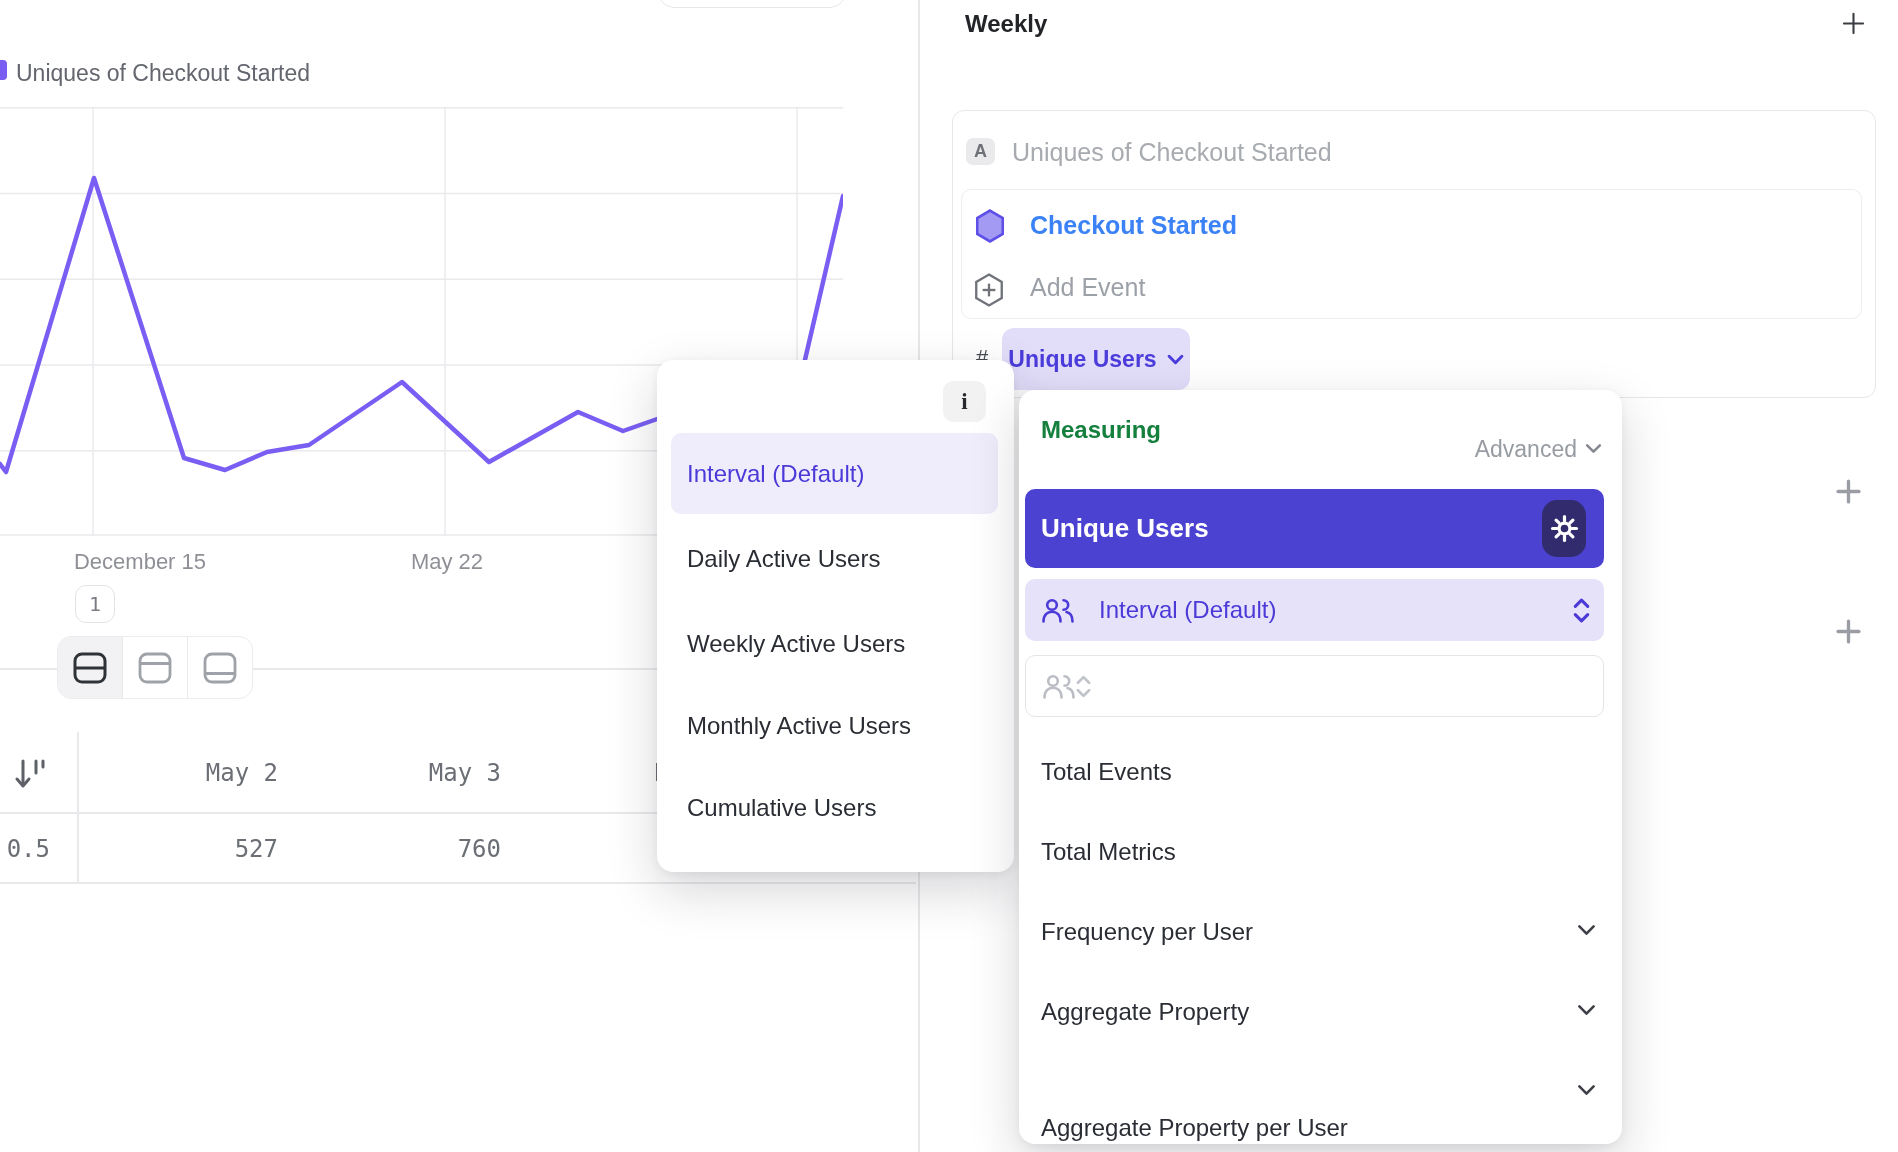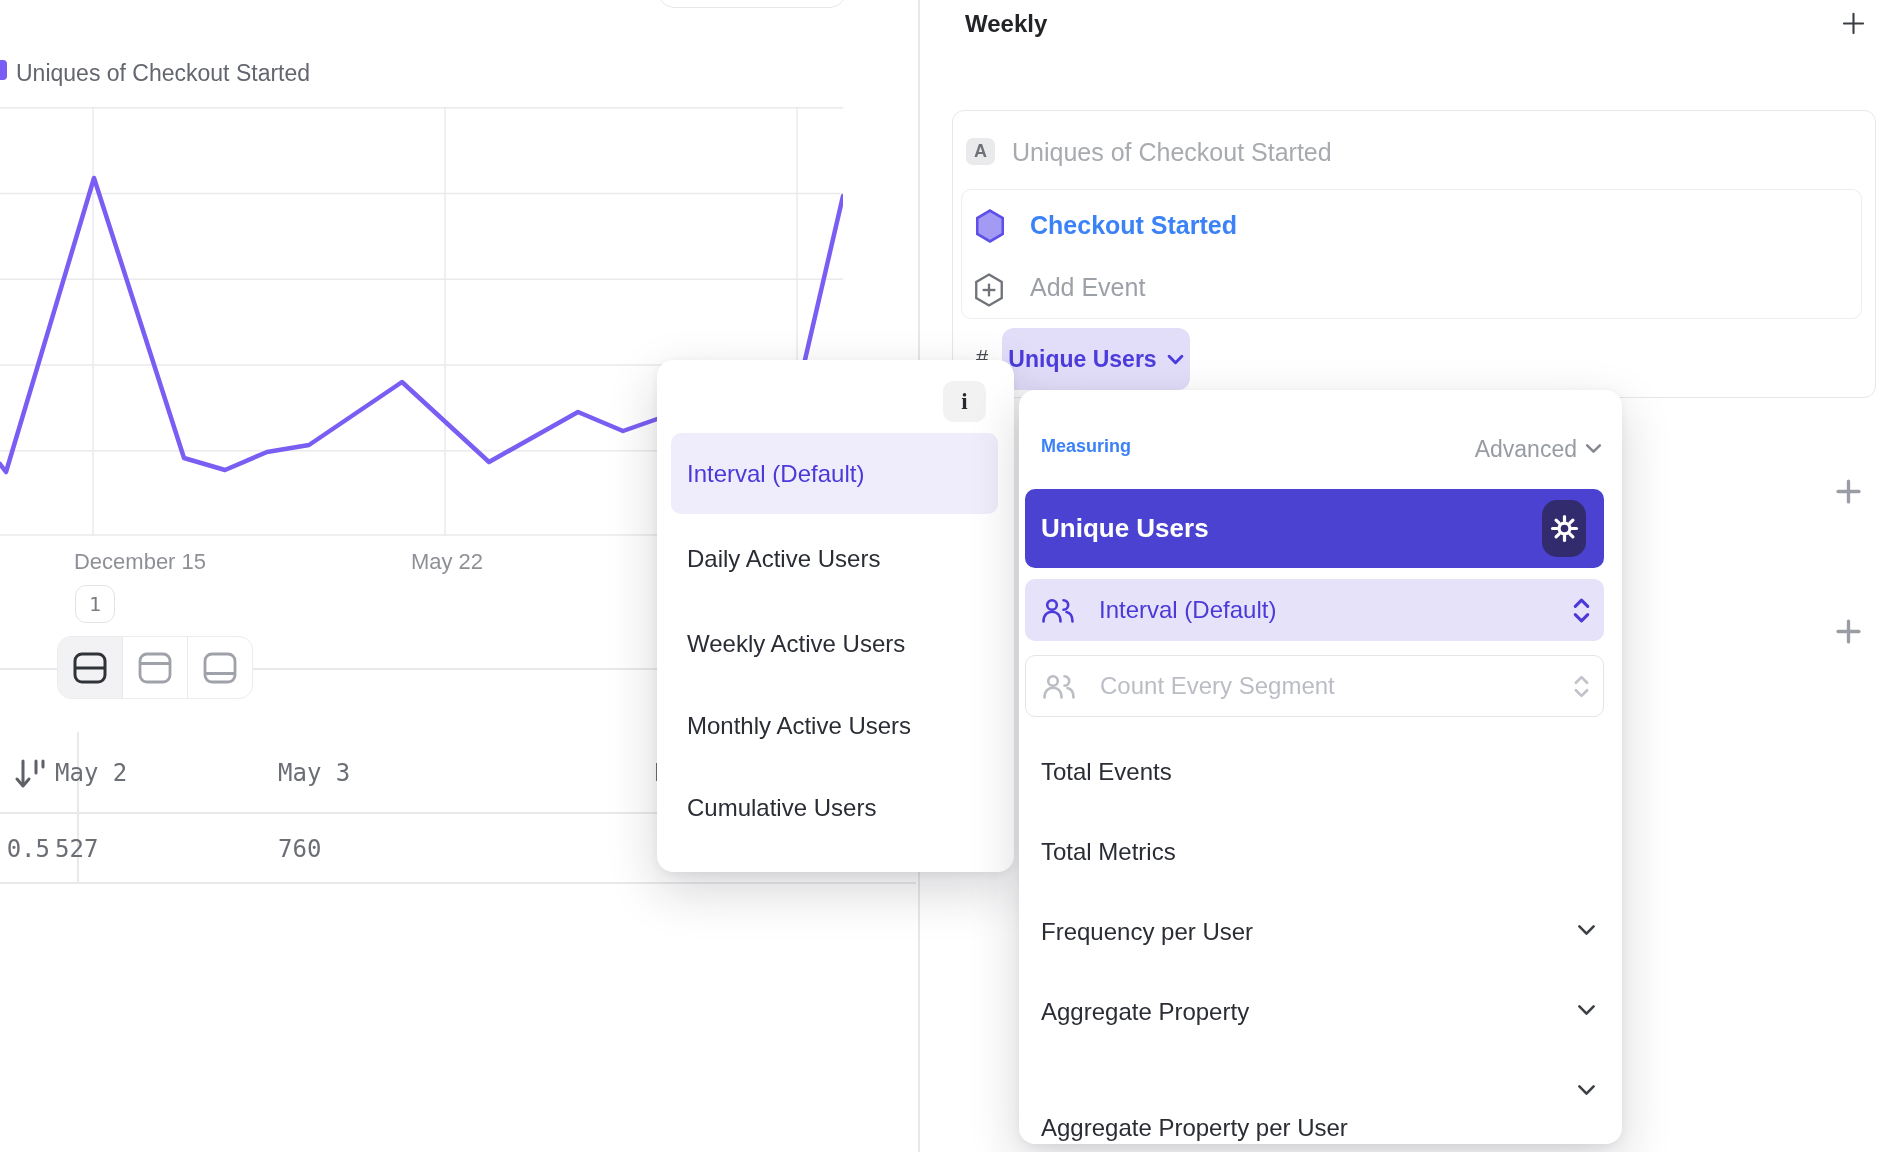--- a/index.html
+++ b/index.html
@@ -34,21 +34,21 @@
   .toggle-btn.active { background:#F2F2F4; }
 
   
   .tbl-col-divider { left:77px; top:732px; width:1.5px; height:150px; background:#E9E9EB; }
   .tbl-head-border { left:0; top:812px; width:916px; height:1.5px; background:#E9E9EB; }
   .tbl-bottom-border { left:0; top:882px; width:916px; height:1.5px; background:#E9E9EB; }
   .sort-icon { left:14px; top:757px; }
   .tbl-head, .tbl-cell { font-family:"DejaVu Sans Mono", monospace; font-size:24px;
     color:#6B6E74; white-space:nowrap; }
   .tbl-head { top:759px; } .tbl-cell { top:835px; }
-  .col-right { width:223px; text-align:left; }
+  .col-right { width:223px; text-align:right; }
   .c1 { left:55px; } .c2 { left:278px; }
   .c3h { left:655px; top:759px; }
   .cell-partial { left:-60px; width:110px; text-align:right; }
 
   
   .v-divider { left:918px; top:0; width:1.5px; height:1152px; background:#E8E8EA; }
   .metrics-title { left:965px; top:10px; font-size:24px; font-weight:700; color:#222428; }
   .icon-btn { background:none; border:none; cursor:pointer; padding:0; }
   .metrics-plus { left:1842px; top:12px; }
   .panel-plus-1 { left:1836px; top:479px; }
@@ -81,21 +81,21 @@
     border:none; cursor:pointer; font-family:"Liberation Serif", serif; font-weight:700;
     font-size:23px; color:#26282C; display:flex; align-items:center; justify-content:center; z-index:11; }
   .agg-selected { left:671px; top:433px; width:327px; height:81px; background:#EFEDFB;
     border-radius:10px; display:flex; align-items:center; padding-left:16px; cursor:pointer; z-index:11; }
   .agg-selected span { font-size:24px; font-weight:500; color:#4B3AD8; }
   .agg-opt { left:687px; font-size:24px; font-weight:500; color:#2A2D34; cursor:pointer;
     z-index:11; white-space:nowrap; }
   .ao0 { top:545px; } .ao1 { top:630px; } .ao2 { top:712px; } .ao3 { top:794px; }
 
   .meas-pop { left:1019px; top:390px; width:603px; height:754px; z-index:12; }
-  .meas-title { left:1041px; top:436px; font-size:18px; font-weight:600; color:#3b82f6; z-index:13; }
+  .meas-title { left:1041px; top:416px; font-size:24px; font-weight:600; color:#15803d; z-index:13; }
   .advanced { left:1430px; top:436px; width:147px; text-align:right; font-size:23px;
     color:#979BA2; cursor:pointer; z-index:13; }
   .advanced-chev { left:1585px; top:443px; z-index:13; }
   .uu-row { left:1025px; top:489px; width:579px; height:79px; background:#4B42D2; border-radius:10px;
     display:flex; align-items:center; padding-left:16px; cursor:pointer; z-index:13; }
   .uu-row span { font-size:26px; font-weight:700; color:#fff; }
   .gear-btn { left:1542px; top:500px; width:44px; height:57px; background:#322C6E; border-radius:15px;
     border:none; display:flex; align-items:center; justify-content:center; cursor:pointer; z-index:14; }
   .menu-row { left:1025px; width:579px; height:62px; border-radius:10px;
     display:flex; align-items:center; padding:0 14px 0 16px; cursor:pointer; z-index:13; }
@@ -270,21 +270,20 @@
     </svg>
   </div>
 
   <div class="abs menu-row segment-row">
     <svg width="34" height="27" viewBox="0 0 34 26" fill="none" stroke="#BABDC4" stroke-width="2.6" stroke-linecap="round">
       <circle cx="11" cy="7.5" r="4.8"></circle>
       <path d="M2.5 24c0-6.5 3.8-9.8 8.5-9.8s8.5 3.3 8.5 9.8"></path>
       <path d="M22.5 2.8a4.7 4.7 0 0 1 0 9.4"></path>
       <path d="M25.5 14.6c4.2 0.9 6 4.6 6 9.4"></path>
     </svg>
-    <span class="row-label">Count Every Segment</span>
     <svg width="15" height="27" viewBox="0 0 16 28" fill="none" stroke="#C0C3C9" stroke-width="2.8" stroke-linecap="round" stroke-linejoin="round">
       <polyline points="2,10 8,4 14,10"></polyline>
         <polyline points="2,18 8,24 14,18"></polyline>
     </svg>
   </div>
 
   <div class="abs meas-opt mo0">Total Events</div>
   <div class="abs meas-opt mo1">Total Metrics</div>
   <div class="abs meas-opt mo2">Frequency per User</div>
   <div class="abs meas-opt mo3">Aggregate Property</div>

